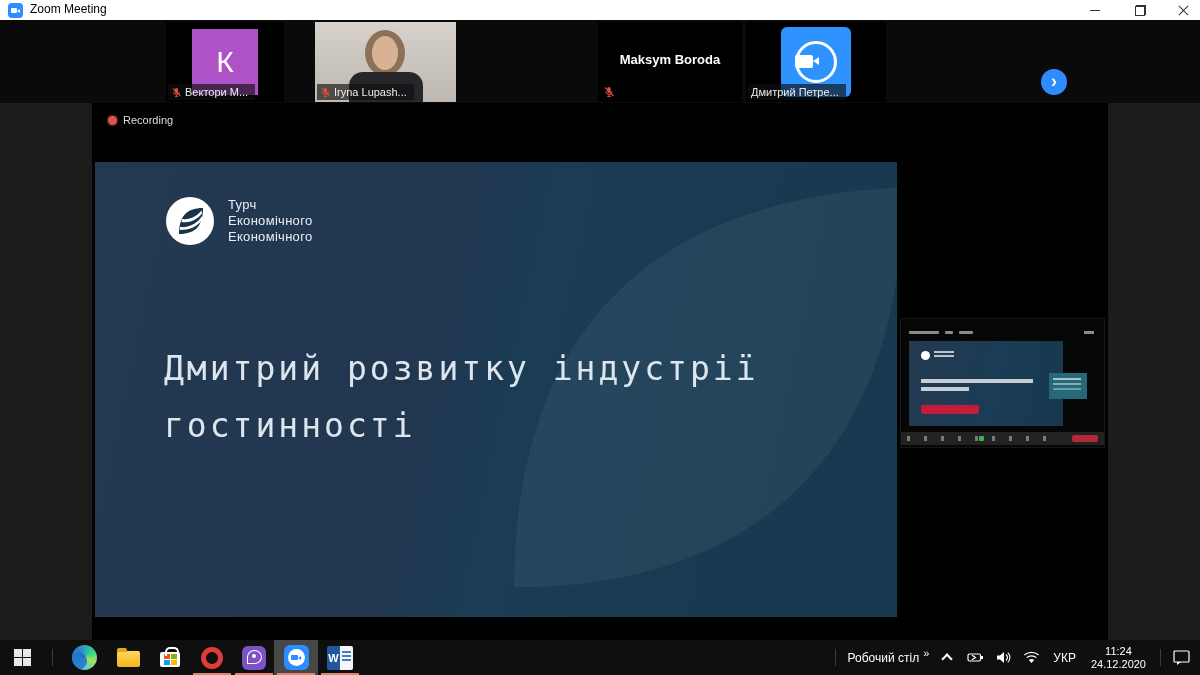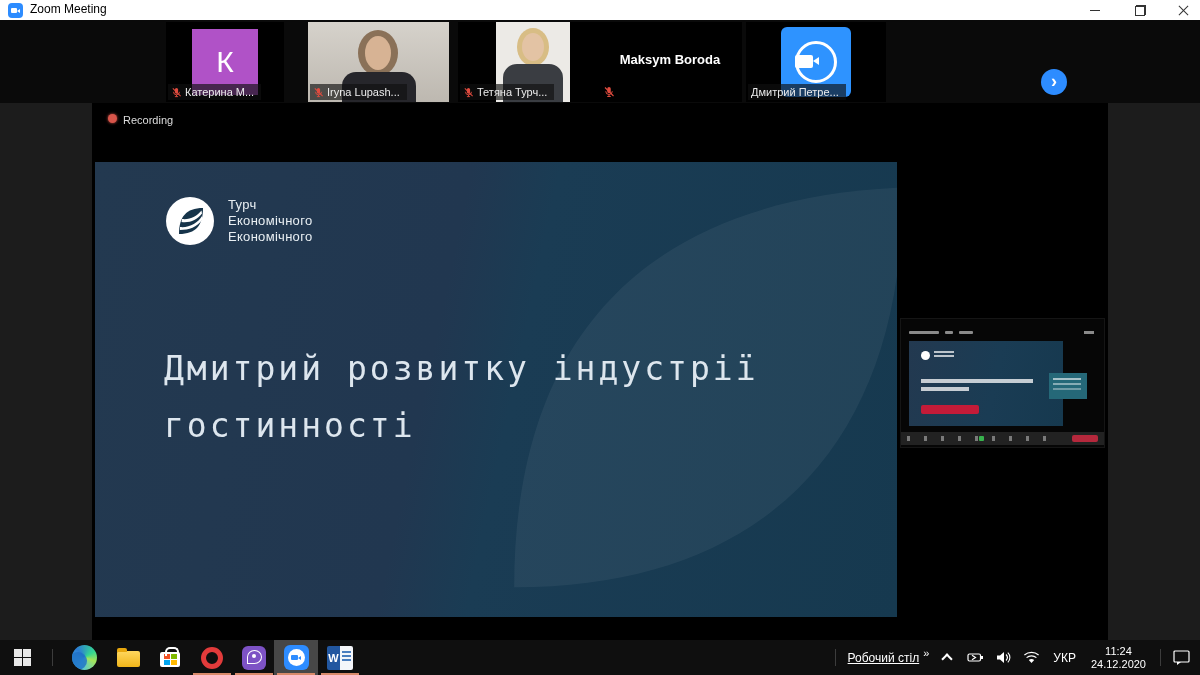--- a/index.html
+++ b/index.html
@@ -52,21 +52,21 @@
   .vid-yuriy .frame { position:absolute; background:#d8dbd4; border:2px solid #8c8272; }
   .vid-yuriy .head { left:52px; top:12px; width:38px; height:40px; background:#caa287; }
   .vid-yuriy .hair { position:absolute; left:49px; top:8px; width:44px; height:18px; border-radius:50% 50% 0 0; background:#9b9186; }
   .vid-yuriy .torso { left:30px; top:48px; width:84px; height:32px; background:#23252a; }
   .next-btn { position:absolute; left:1041px; top:49px; width:26px; height:26px; border-radius:50%; background:#2d8cff;
               color:#fff; font-size:18px; line-height:24px; text-align:center; font-weight:bold; }
 
   
   .share-outer { position:absolute; left:0; top:103px; width:1200px; height:537px; background:#1c1c1c; }
   .share { position:absolute; left:92px; top:103px; width:1016px; height:537px; background:#000; }
-  .rec { position:absolute; left:108px; top:114px; display:flex; align-items:flex-start; gap:6px; }
+  .rec { position:absolute; left:108px; top:114px; display:flex; align-items:center; gap:6px; }
   .rec-dot { width:9px; height:9px; border-radius:50%; background:#d8554a; box-shadow:0 0 3px #d8554a; }
   .rec-text { color:#ddd; font-size:11px; }
 
   
   .slide { position:absolute; left:95px; top:162px; width:802px; height:455px; overflow:hidden;
            background:linear-gradient(102deg,#233950 0%,#213750 42%,#1a3c54 52%,#16394f 100%); }
   .leaf-watermark { position:absolute; right:-60px; top:-50px; opacity:.05; }
   .slide-logo { position:absolute; left:71px; top:35px; display:flex; gap:14px; align-items:center; }
   .slide-logo-text { color:#e9eff3; font-size:13px; line-height:16px; letter-spacing:.3px; }
   .slide-title { position:absolute; left:69px; top:178px; font-family:"DejaVu Sans Mono","Liberation Mono",monospace;
@@ -121,21 +121,21 @@
   .zoom-tb-ico::before { content:""; position:absolute; left:4px; top:4px; width:17px; height:17px; background:#fff; border-radius:50%; }
   .zoom-tb-ico .cam3 { position:absolute; left:7px; top:10px; width:7px; height:5px; background:#2d8cff; border-radius:1px; z-index:1; }
   .zoom-tb-ico .cam3::after { content:""; position:absolute; left:7px; top:0.5px; border-top:2px solid transparent; border-bottom:2px solid transparent; border-right:3px solid #2d8cff; }
   .word-ico { display:flex; width:26px; height:24px; border-radius:2px; overflow:hidden; }
   .word-ico .wl { width:13px; background:#2257a0; color:#fff; font-size:11px; font-weight:bold; display:flex; align-items:center; justify-content:center; }
   .word-ico .wr { width:13px; background:#f4f6fa; position:relative; }
   .word-ico .wr::before { content:""; position:absolute; left:2px; top:5px; width:9px; height:2px; background:#4a7ebf; box-shadow:0 4px 0 #4a7ebf,0 8px 0 #4a7ebf; }
 
   .tray { position:absolute; right:0; top:0; height:35px; display:flex; align-items:center; }
   .tray-sep { width:1px; height:17px; background:#3c3c3c; margin:0 6px; }
-  .tray-label { font-size:12px; color:#fff; padding:0 2px 0 6px;text-decoration:underline; }
+  .tray-label { font-size:12px; color:#fff; padding:0 2px 0 6px; }
   .tray-chev { font-size:11px; color:#fff; position:relative; top:-5px; padding:0 8px 0 2px; }
   .caret-up { width:8px; height:8px; border:solid #fff; border-width:2px 2px 0 0; transform:rotate(-45deg); margin:3px 10px 0 6px; }
   .tray-ico { margin:0 6px; display:flex; align-items:center; }
   .tray-lang { font-size:12px; color:#fff; margin:0 7px; }
   .tray-clock { font-size:11px; color:#fff; text-align:center; line-height:13px; margin:0 8px; }
   .action-ico { margin:0 10px 0 6px; }
 </style>
 </head>
 <body>
 
@@ -161,59 +161,41 @@
     <div class="avatar-sq">
         <span>К</span>
       </div>
     <div class="name-label">
       <svg class="mic" viewBox="0 0 24 24" width="11" height="11">
           <path d="M12 2a3.5 3.5 0 0 1 3.5 3.5V11A3.5 3.5 0 0 1 8.5 11V5.5A3.5 3.5 0 0 1 12 2z" fill="#e04c3f"></path>
           <path d="M5.5 10.5a6.5 6.5 0 0 0 13 0" stroke="#e04c3f" stroke-width="2" fill="none"></path>
           <path d="M12 17v4M8.5 21h7" stroke="#e04c3f" stroke-width="2"></path>
           <path d="M4 3l17 17" stroke="#e04c3f" stroke-width="2.2"></path>
         </svg>
-      <span>Катерина М...</span>
-    </div>
-  </div>
-
-  <div class="tile" style="left:308px;width:141px">
+      <span>Вектори М...</span>
+    </div>
+  </div>
+
+  <div class="tile" style="left:315px;width:141px">
     <div class="vid vid-iryna">
         <div class="head"></div>
         <div class="face"></div>
         <div class="torso"></div>
       </div>
     <div class="name-label">
       <svg class="mic" viewBox="0 0 24 24" width="11" height="11">
           <path d="M12 2a3.5 3.5 0 0 1 3.5 3.5V11A3.5 3.5 0 0 1 8.5 11V5.5A3.5 3.5 0 0 1 12 2z" fill="#e04c3f"></path>
           <path d="M5.5 10.5a6.5 6.5 0 0 0 13 0" stroke="#e04c3f" stroke-width="2" fill="none"></path>
           <path d="M12 17v4M8.5 21h7" stroke="#e04c3f" stroke-width="2"></path>
           <path d="M4 3l17 17" stroke="#e04c3f" stroke-width="2.2"></path>
         </svg>
       <span>Iryna Lupash...</span>
     </div>
   </div>
 
-  <div class="tile" style="left:458px;width:150px">
-    <div class="vid-port">
-        <div class="vid">
-          <div class="head"></div>
-          <div class="face"></div>
-          <div class="torso"></div>
-        </div>
-      </div>
-    <div class="name-label">
-      <svg class="mic" viewBox="0 0 24 24" width="11" height="11">
-          <path d="M12 2a3.5 3.5 0 0 1 3.5 3.5V11A3.5 3.5 0 0 1 8.5 11V5.5A3.5 3.5 0 0 1 12 2z" fill="#e04c3f"></path>
-          <path d="M5.5 10.5a6.5 6.5 0 0 0 13 0" stroke="#e04c3f" stroke-width="2" fill="none"></path>
-          <path d="M12 17v4M8.5 21h7" stroke="#e04c3f" stroke-width="2"></path>
-          <path d="M4 3l17 17" stroke="#e04c3f" stroke-width="2.2"></path>
-        </svg>
-      <span>Тетяна Турч...</span>
-    </div>
-  </div>
 
   <div class="tile" style="left:598px;width:144px">
     <div class="center-name">Maksym Boroda</div>
     <svg class="solo-mic" viewBox="0 0 24 24" width="12" height="12">
         <path d="M12 2a3.5 3.5 0 0 1 3.5 3.5V11A3.5 3.5 0 0 1 8.5 11V5.5A3.5 3.5 0 0 1 12 2z" fill="#e04c3f"></path>
         <path d="M5.5 10.5a6.5 6.5 0 0 0 13 0" stroke="#e04c3f" stroke-width="2" fill="none"></path>
         <path d="M12 17v4M8.5 21h7" stroke="#e04c3f" stroke-width="2"></path>
         <path d="M4 3l17 17" stroke="#e04c3f" stroke-width="2.2"></path>
       </svg>
   </div>

